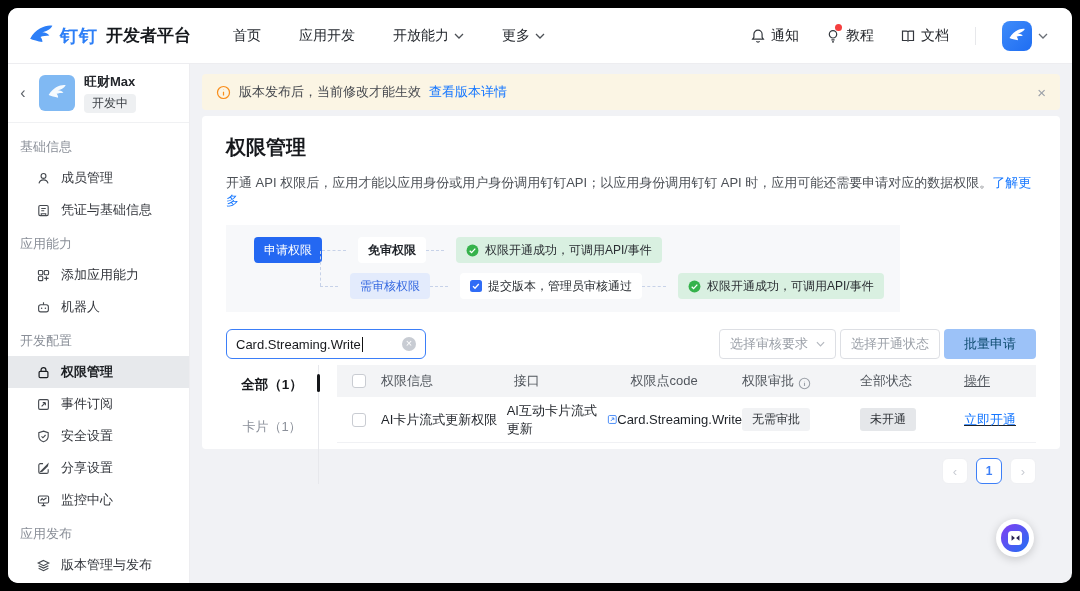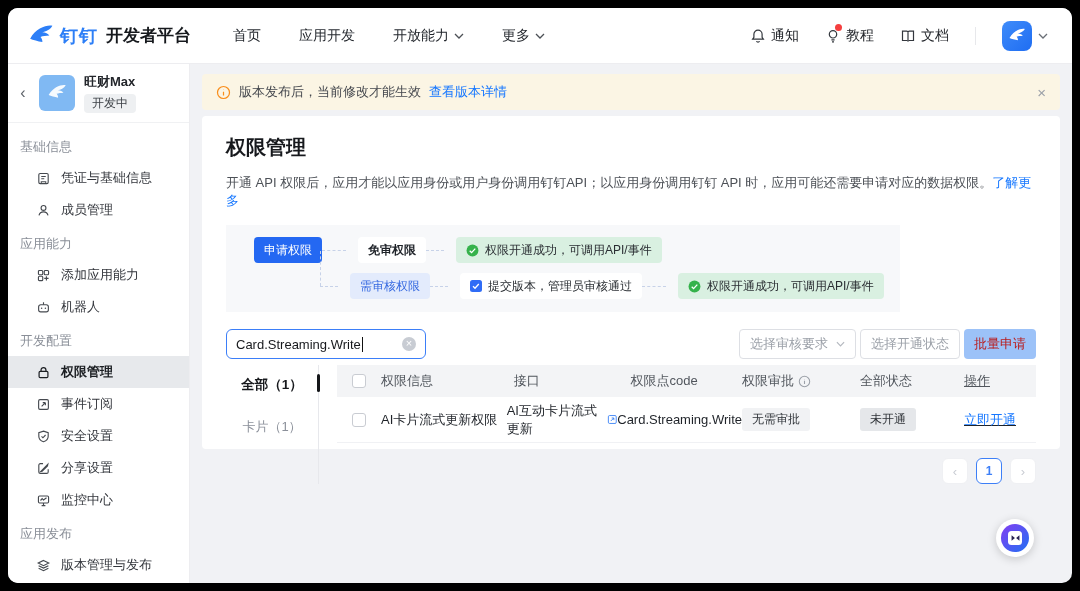--- a/index.html
+++ b/index.html
@@ -66,37 +66,37 @@
 
   
   .toolbar { margin-top:17px; display:flex; align-items:center; }
   .searchbox { width:200px; height:30px; border:1.5px solid #3b7ef8; border-radius:6px; background:#fff; display:flex; align-items:center; padding:0 9px; }
   .search-val { font-size:13px; color:#17191d; }
   .caret { width:1px; height:15px; background:#111; margin-left:1px; animation:blink 1s steps(1) infinite; }
   @keyframes blink { 50% { opacity:0; } }
   .clear-btn { margin-left:auto; width:14px; height:14px; border-radius:50%; background:#c8ccd3; color:#fff; font-size:11px; line-height:13px; text-align:center; cursor:pointer; }
   .toolbar-right { margin-left:auto; display:flex; align-items:center; gap:4px; }
   .select { height:30px; border:1px solid #dddfe4; border-radius:4px; background:#fff; display:flex; align-items:center; padding:0 10px; font-size:13px; color:#9ba0a8; gap:8px; cursor:pointer; }
-  .btn-batch { height:30px; padding:0 10px; border:none; border-radius:4px; background:#9cc2f8; color:#b91c1c; font-size:13px; cursor:not-allowed; }
+  .btn-batch { height:30px; padding:0 20px; border:none; border-radius:4px; background:#9cc2f8; color:#0c4a6e; font-size:13px; cursor:not-allowed; }
 
   
   .table-area { margin-top:6px; display:flex; align-items:stretch; }
   .side-tabs { width:92px; padding-top:5px; }
   .side-tab { height:30px; line-height:30px; text-align:center; font-size:13px; color:#8b909a; cursor:pointer; margin-bottom:12px; }
   .side-tab.active { color:#17191d; font-weight:700; font-size:13.5px; }
   .tab-divider { width:1px; background:#e7e8ec; position:relative; }
   .tab-indicator { position:absolute; left:-1px; top:9px; width:3px; height:18px; background:#15171a; border-radius:2px; }
   .table { flex:1; margin-left:18px; }
   .thead { display:flex; align-items:center; height:32px; background:#f3f4f6; font-size:13px; color:#51565d; }
   .trow { display:flex; align-items:center; height:46px; border-bottom:1px solid #f0f1f4; font-size:13px; color:#1f2329; }
   .col-check { width:44px; display:flex; justify-content:center; }
   .col-name { flex:1.25; }
   .col-api { flex:1.1; display:flex; align-items:center; gap:5px; }
   .col-code { flex:1.05; }
-  .col-review { width:118px; display:flex; align-items:center; gap:4px; }
+  .col-review { width:118px; display:flex; align-items:flex-end; gap:4px; }
   .col-status { width:104px; }
   .col-action { width:72px;text-decoration:underline; }
   .checkbox { width:14px; height:14px; border:1px solid #c9ccd2; border-radius:3px; background:#fff; cursor:pointer; }
   .badge { display:inline-block; padding:3px 10px; border-radius:3px; font-size:12px; color:#2f3338; }
   .badge-review { background:#f1f2f4; }
   .badge-status { background:#e5e7ea; }
   .link-blue { color:#1677ff; cursor:pointer; }
 
   .pagination { display:flex; justify-content:flex-end; gap:8px; margin-top:15px; }
   .page-btn { width:26px; height:26px; border-radius:6px; border:1px solid #eff0f3; background:#fff; color:#c9ccd3; font-size:13px; display:flex; align-items:center; justify-content:center; cursor:pointer; }
@@ -190,32 +190,32 @@
         <span class="app-meta">
           <span class="app-name">旺财Max</span>
           <span class="app-status">开发中</span>
         </span>
       </div>
 
       <div class="menu">
         <div class="menu-group-label">基础信息</div>
         <div class="menu-item">
           <svg width="15" height="15" viewBox="0 0 16 16" fill="none" stroke="#45494f" stroke-width="1.2">
+              <circle cx="8" cy="5.3" r="2.6"></circle>
+              <path d="M3.2 13.3c.6-2.7 2.5-3.9 4.8-3.9s4.2 1.2 4.8 3.9"></path>
+            </svg>
+          <span>成员管理</span>
+        </div>
+        <div class="menu-item">
+          <svg width="15" height="15" viewBox="0 0 16 16" fill="none" stroke="#45494f" stroke-width="1.2">
               <rect x="3" y="2.6" width="10" height="10.8" rx="1.4"></rect>
               <path d="M5.6 5.8h4.8M5.6 8.2h3.2"></path>
               <path d="M5.6 13.4v-2h4.8v2" stroke-width="1.1"></path>
             </svg>
           <span>凭证与基础信息</span>
-        </div>
-        <div class="menu-item">
-          <svg width="15" height="15" viewBox="0 0 16 16" fill="none" stroke="#45494f" stroke-width="1.2">
-              <circle cx="8" cy="5.3" r="2.6"></circle>
-              <path d="M3.2 13.3c.6-2.7 2.5-3.9 4.8-3.9s4.2 1.2 4.8 3.9"></path>
-            </svg>
-          <span>成员管理</span>
         </div>
 
         <div class="menu-group-label">应用能力</div>
         <div class="menu-item">
           <svg width="15" height="15" viewBox="0 0 16 16" fill="none" stroke="#45494f" stroke-width="1.2">
               <rect x="2.6" y="2.6" width="4.6" height="4.6" rx="1"></rect>
               <rect x="8.8" y="2.6" width="4.6" height="4.6" rx="1"></rect>
               <rect x="2.6" y="8.8" width="4.6" height="4.6" rx="1"></rect>
               <path d="M11.1 8.8v4.6M8.8 11.1h4.6"></path>
             </svg>

